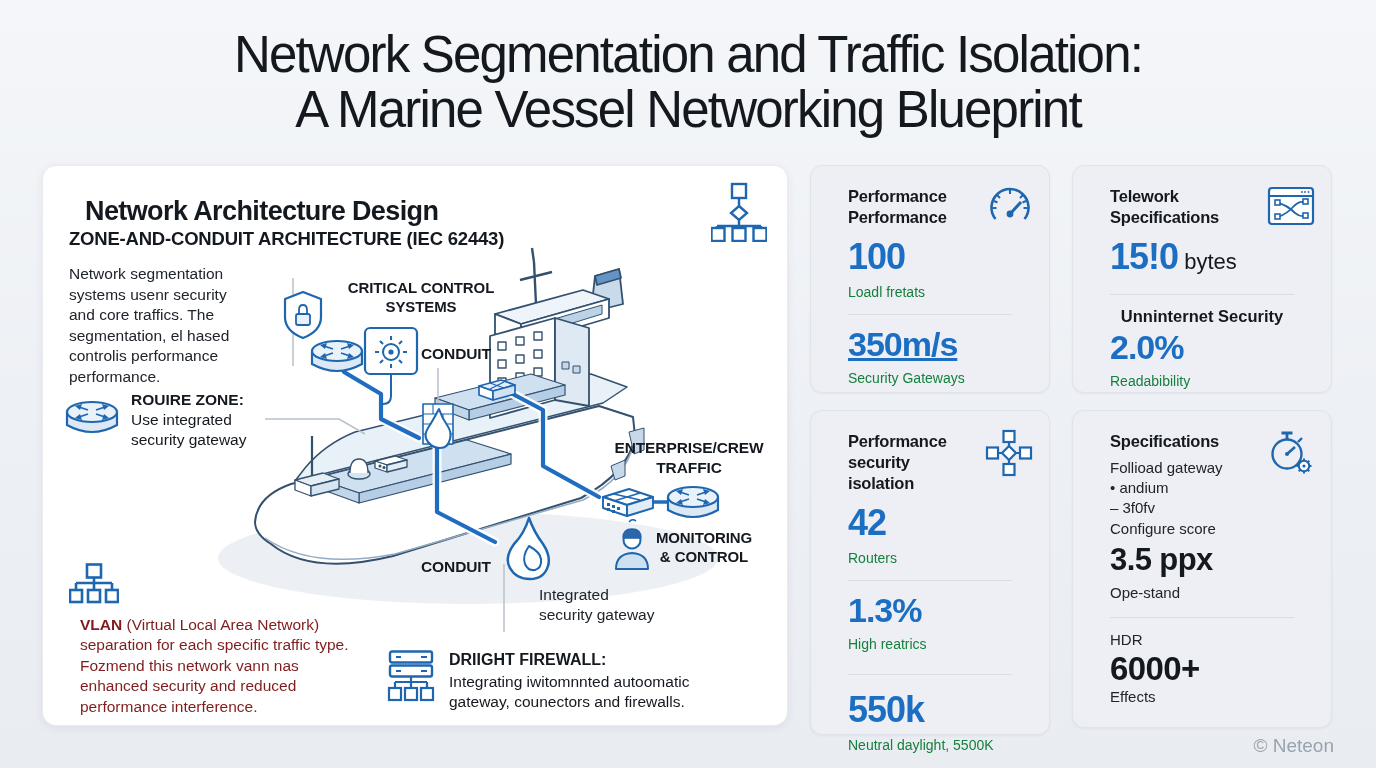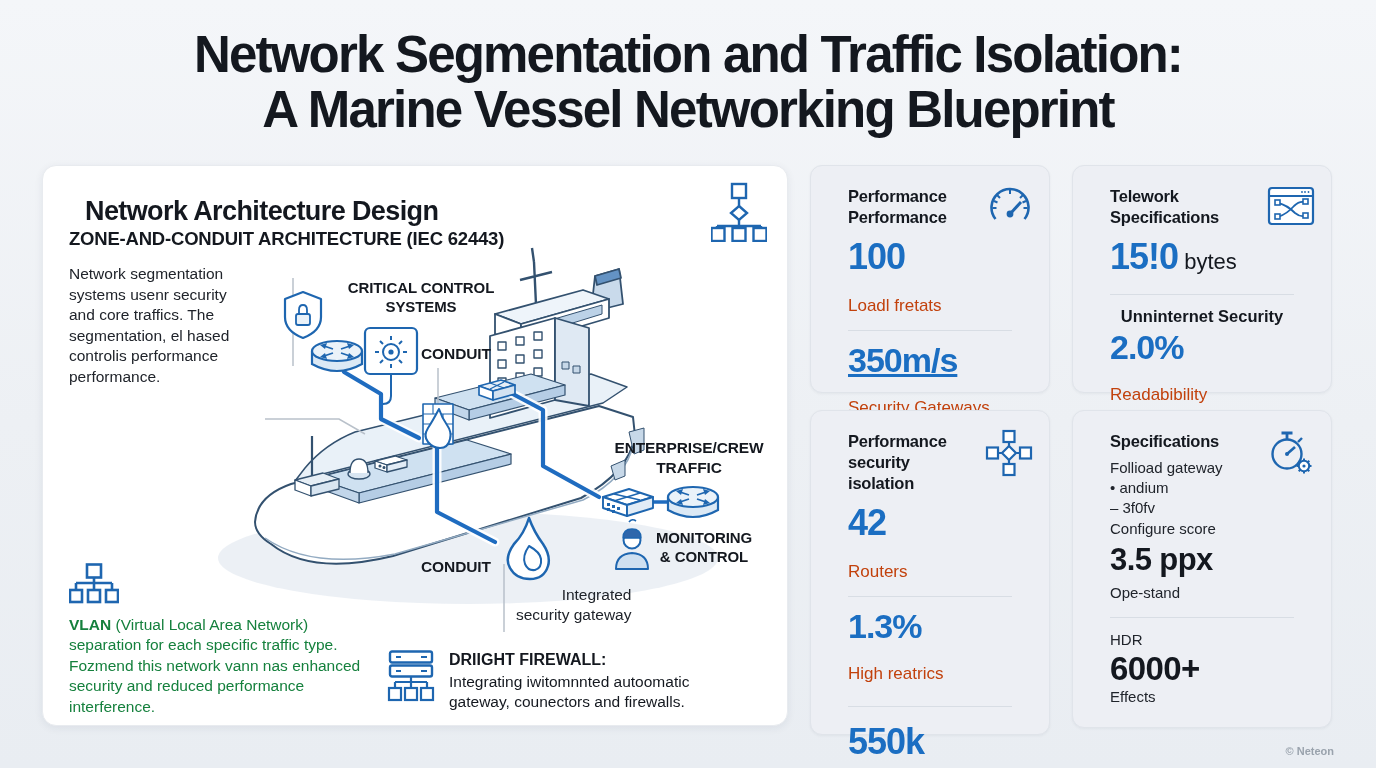--- a/index.html
+++ b/index.html
@@ -1,57 +1,57 @@
 <!DOCTYPE html>
 <html><head>
 <meta charset="utf-8">
 <style>
   html,body{margin:0;padding:0;}
   body{font-family:"Liberation Sans",sans-serif;color:#14181f;}
   .stage{position:relative;width:1376px;height:768px;overflow:hidden;
     background:linear-gradient(180deg,#f4f6f9 0%,#edf0f4 55%,#e9edf2 100%);}
   
   .page-title{position:absolute;left:0;top:28px;width:100%;text-align:center;
-    font-weight:bold;font-size:51px;letter-spacing:-1.8px;line-height:1.07;color:#14181f;}
+    font-weight:normal;font-size:51px;letter-spacing:-1.8px;line-height:1.07;color:#14181f;}
   
   .panel{position:absolute;left:42px;top:165px;width:746px;height:561px;background:#fff;
     border:1px solid #e8ebef;border-radius:14px;box-shadow:0 2px 8px rgba(25,40,70,.07);box-sizing:border-box;}
   .panel h2{position:absolute;left:26px;top:14px;margin:16px;font-size:27px;letter-spacing:-.6px;font-weight:bold;}
   .panel .subtitle{position:absolute;left:26px;top:62px;font-size:18.5px;font-weight:bold;letter-spacing:-.2px;}
   .panel .desc{position:absolute;left:26px;top:98px;width:180px;margin:0;font-size:15.5px;line-height:1.33;color:#20242b;}
   .panel-icon{position:absolute;right:20px;top:16px;}
   .illustration{position:absolute;left:0;top:0;pointer-events:none;}
   .dlabel{position:absolute;font-weight:bold;font-size:15px;line-height:1.28;letter-spacing:-.1px;color:#14181f;}
   .dlabel.center{text-align:center;}
   .soft{position:absolute;font-size:15.5px;line-height:1.3;color:#20242b;}
   .rouire{position:absolute;left:22px;top:224px;display:flex;gap:12px;width:218px;}
   .rouire .txt{font-size:15.5px;line-height:1.3;width:150px;}
   .rouire b{display:block;}
   .vlan{position:absolute;left:26px;top:397px;width:302px;}
-  .vlan p{margin:10px 0 0 0;font-size:15.5px;line-height:1.32;color:#15803d;}
+  .vlan p{margin:10px 0 0 11px;font-size:15.5px;line-height:1.32;color:#7f1d1d;}
   .fw{position:absolute;left:344px;top:484px;display:flex;gap:14px;width:330px;}
   .fw .txt{font-size:15.5px;line-height:1.3;}
   .fw b{display:block;font-size:16px;margin-bottom:1px;}
   
   .card{position:absolute;background:#edeff4;border:1px solid #e0e4ea;border-radius:12px;
     padding:20px 37px;box-sizing:border-box;box-shadow:0 1px 3px rgba(25,35,55,.05);}
   .card .cicon{position:absolute;top:18px;right:16px;}
   .c-title{font-size:16.5px;font-weight:bold;line-height:1.27;letter-spacing:-.2px;padding-right:52px;}
   .v-blue{color:#1b6ec2;font-weight:bold;font-size:36px;letter-spacing:-1px;line-height:1.05;margin-top:10px;}
   .v-blue .suffix{color:#14181f;font-weight:normal;font-size:22px;letter-spacing:0;}
   .v-dark{color:#14181f;font-weight:bold;font-size:31px;letter-spacing:-.6px;line-height:1.1;margin-top:4px;}
-  .v-label{font-size:17px;color:#c2410c;margin-top:20px;}
+  .v-label{font-size:14px;color:#15803d;margin-top:8px;}
   .c-head{font-size:16.5px;font-weight:bold;margin-top:2px;text-align:center;}
   .c-line{font-size:15px;color:#20242b;line-height:1.35;}
   .divider{height:1px;background:#d8dde4;margin:14px 0 12px 0;}
   #card1{left:810px;top:165px;width:240px;height:228px;}
   #card2{left:1072px;top:165px;width:260px;height:228px;}
   #card3{left:810px;top:410px;width:240px;height:325px;}
   #card4{left:1072px;top:410px;width:260px;height:318px;}
-  .footer{position:absolute;right:42px;bottom:11px;font-size:11px;color:#9aa3ad;font-weight:bold;}
+  .footer{position:absolute;right:42px;bottom:11px;font-size:19px;color:#9aa3ad;}
   svg{display:block;}
 </style>
 </head>
 <body>
 
 <div class="stage">
 
   <div class="page-title">
     <div>Network Segmentation and Traffic Isolation:</div>
     <div>A Marine Vessel Networking Blueprint</div>
@@ -235,25 +235,43 @@
     <div class="dlabel" style="left:378px;top:178px;font-size:15.5px;">CONDUIT</div>
     <div class="dlabel center" style="left:563px;top:272px;width:166px;font-size:15.5px;">
       <div>ENTERPRISE/CREW</div>
       <div>TRAFFIC</div>
     </div>
     <div class="dlabel center" style="left:602px;top:362px;width:118px;">
       <div>MONITORING</div>
       <div>&amp; CONTROL</div>
     </div>
     <div class="dlabel" style="left:378px;top:391px;font-size:15.5px;">CONDUIT</div>
-    <div class="soft" style="left:473px;top:419px;text-align:right;">
+    <div class="soft" style="left:496px;top:419px;">
       <div>Integrated</div>
       <div>security gateway</div>
     </div>
 
+    <div class="rouire">
+      <svg width="54" height="52" viewBox="0 0 54 52">
+        <g transform="translate(27,22)" stroke="#1e66b0" stroke-width="2.2">
+          <path d="M-25 0 L-25 13 Q0 27 25 13 L25 0" fill="#dce9f5"></path>
+          <ellipse cx="0" cy="0" rx="25" ry="10" fill="#eaf2f9"></ellipse>
+          <g stroke-width="1.8">
+            <path d="M4 -2 L13 -5 M-4 2 L-13 5 M-4 -2 L-13 -5 M4 2 L13 5"></path>
+            <polygon points="17,-6 10,-8 12,-2" fill="#1e66b0" stroke="none"></polygon>
+            <polygon points="-17,6 -10,8 -12,2" fill="#1e66b0" stroke="none"></polygon>
+            <polygon points="-17,-6 -10,-8 -12,-2" fill="#1e66b0" stroke="none"></polygon>
+            <polygon points="17,6 10,8 12,2" fill="#1e66b0" stroke="none"></polygon>
+          </g>
+        </g>
+      </svg>
+      <div class="txt">
+        <b>ROUIRE ZONE:</b><span>Use integrated security gateway</span>
+      </div>
+    </div>
 
     <div class="vlan">
       <svg width="50" height="42" viewBox="0 0 50 42" fill="none" stroke="#1e66b0" stroke-width="2.6">
         <rect x="18" y="1.5" width="14" height="13" fill="#fff"></rect>
         <path d="M25 14.5 V20 M7 20 V26 M25 20 V26 M43 20 V26 M7 20 H43"></path>
         <rect x="1" y="27" width="12" height="12" fill="#fff"></rect>
         <rect x="19" y="27" width="12" height="12" fill="#fff"></rect>
         <rect x="37" y="27" width="12" height="12" fill="#fff"></rect>
       </svg>
       <p><b>VLAN</b><span> (Virtual Local Area Network) separation for each specific traffic type. Fozmend this network vann nas enhanced security and reduced performance interference.</span></p>

